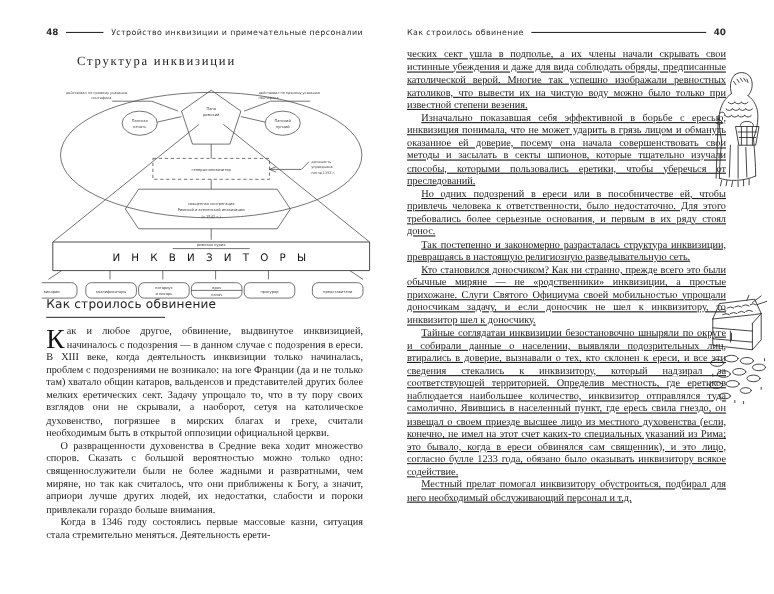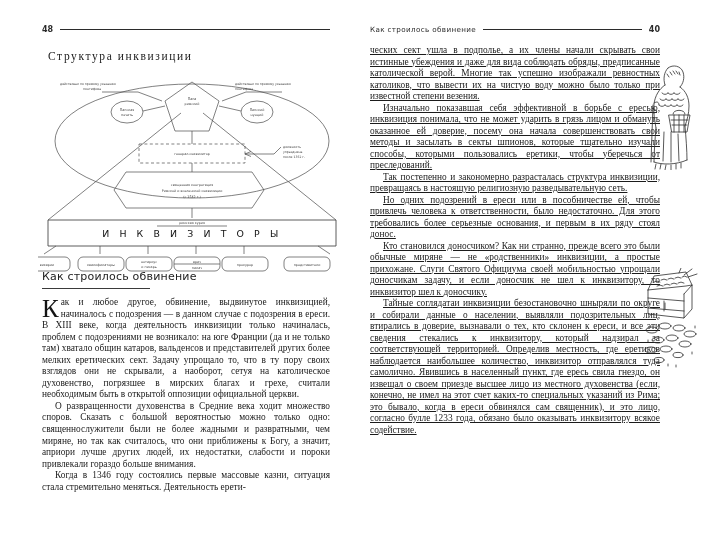--- a/index.html
+++ b/index.html
@@ -52,21 +52,21 @@
   .runhead .rule {
     flex: 1 1 auto;
     height: 0;
     border-top: 1px solid #2b2b2b;
     min-width: 18px;
   }
   .runhead-right { justify-content: flex-end; }
 
   
   .fig-title {
-    margin: 14px 0 6px 6px;
+    margin: 14px 0 6px 28px;
     font-family: "Liberation Serif", "DejaVu Serif", serif;
     font-size: 11.5px;
     letter-spacing: 1.6px;
     color: #1c1c1c;
   }
 
   
   .diagram {
     position: relative;
     width: 308px;
@@ -135,20 +135,21 @@
 <body>
 
 <div class="page">
   <div class="spread">
 
     <div class="leaf leaf-left">
 
       <div class="runhead">
         <span class="folio">48</span>
         <span class="rule"></span>
+        <span>Устройство инквизиции и примечательные персоналии</span>
       </div>
 
       <div class="fig-title">Структура инквизиции</div>
 
       <div class="diagram">
         <svg viewBox="0 0 308 188" width="308" height="188" aria-hidden="true">
           <g fill="none" stroke="#4a4a4a" stroke-width="0.7">
 
             <ellipse cx="154" cy="73" rx="137" ry="57"></ellipse>
 
@@ -258,24 +259,25 @@
 
       <div class="runhead runhead-right">
         <span>Как строилось обвинение</span>
         <span class="rule"></span>
         <span class="folio">40</span>
       </div>
 
       <div class="body" style="margin-top:9px">
         <p class="noindent">ческих сект ушла в подполье, а их члены начали скрывать свои истинные убеждения и даже для вида соблюдать обряды, предписанные католической верой. Многие так успешно изображали ревностных католиков, что вывести их на чистую воду можно было только при известной степени везения.</p>
         <p>Изначально показавшая себя эффективной в борьбе с ересью, инквизиция понимала, что не может ударить в грязь лицом и обмануть оказанное ей доверие, посему она начала совершенствовать свои методы и засылать в секты шпионов, которые тщательно изучали способы, которыми пользовались еретики, чтобы уберечься от преследований.</p>
+        <p>Но одних подозрений в ереси или в пособничестве ей, чтобы привлечь человека к ответственности, было недостаточно. Для этого требовались более серьезные основания, и первым в их ряду стоял донос.</p>
         <p>Так постепенно и закономерно разрасталась структура инквизиции, превращаясь в настоящую религиозную разведывательную сеть.</p>
-        <p>Но одних подозрений в ереси или в пособничестве ей, чтобы привлечь человека к ответственности, было недостаточно. Для этого требовались более серьезные основания, и первым в их ряду стоял донос.</p>
         <p>Кто становился доносчиком? Как ни странно, прежде всего это были обычные миряне — не «родственники» инквизиции, а простые прихожане. Слуги Святого Официума своей мобильностью упрощали доносчикам задачу, и если доносчик не шел к инквизитору, то инквизитор шел к доносчику.</p>
         <p>Тайные соглядатаи инквизиции безостановочно шныряли по округе и собирали данные о населении, выявляли подозрительных лиц, втирались в доверие, вызнавали о тех, кто склонен к ереси, и все эти сведения стекались к инквизитору, который надзирал за соответствующей территорией. Определив местность, где еретиков наблюдается наибольшее количество, инквизитор отправлялся туда самолично. Явившись в населенный пункт, где ересь свила гнездо, он извещал о своем приезде высшее лицо из местного духовенства (если, конечно, не имел на этот счет каких-то специальных указаний из Рима; это бывало, когда в ереси обвинялся сам священник), и это лицо, согласно булле 1233 года, обязано было оказывать инквизитору всякое содействие.</p>
+        <p>Местный прелат помогал инквизитору обустроиться, подбирал для него необходимый обслуживающий персонал и т.д.</p>
       </div>
 
       <div class="marginalia illus-pilgrim">
         <svg viewBox="0 0 62 112" aria-hidden="true">
           <g fill="none" stroke="#2d2d2d" stroke-width="0.8" stroke-linecap="round" stroke-linejoin="round">
 
             <path d="M28 10 C33 6 41 8 43 14 C45 20 43 26 40 29"></path>
             <path d="M28 10 C24 14 23 21 25 27"></path>
 
             <path d="M27 16 L29 19 M30 14 L32 17 M33 13 L35 16 M36 13 L38 16 M39 14 L40 17"></path>

